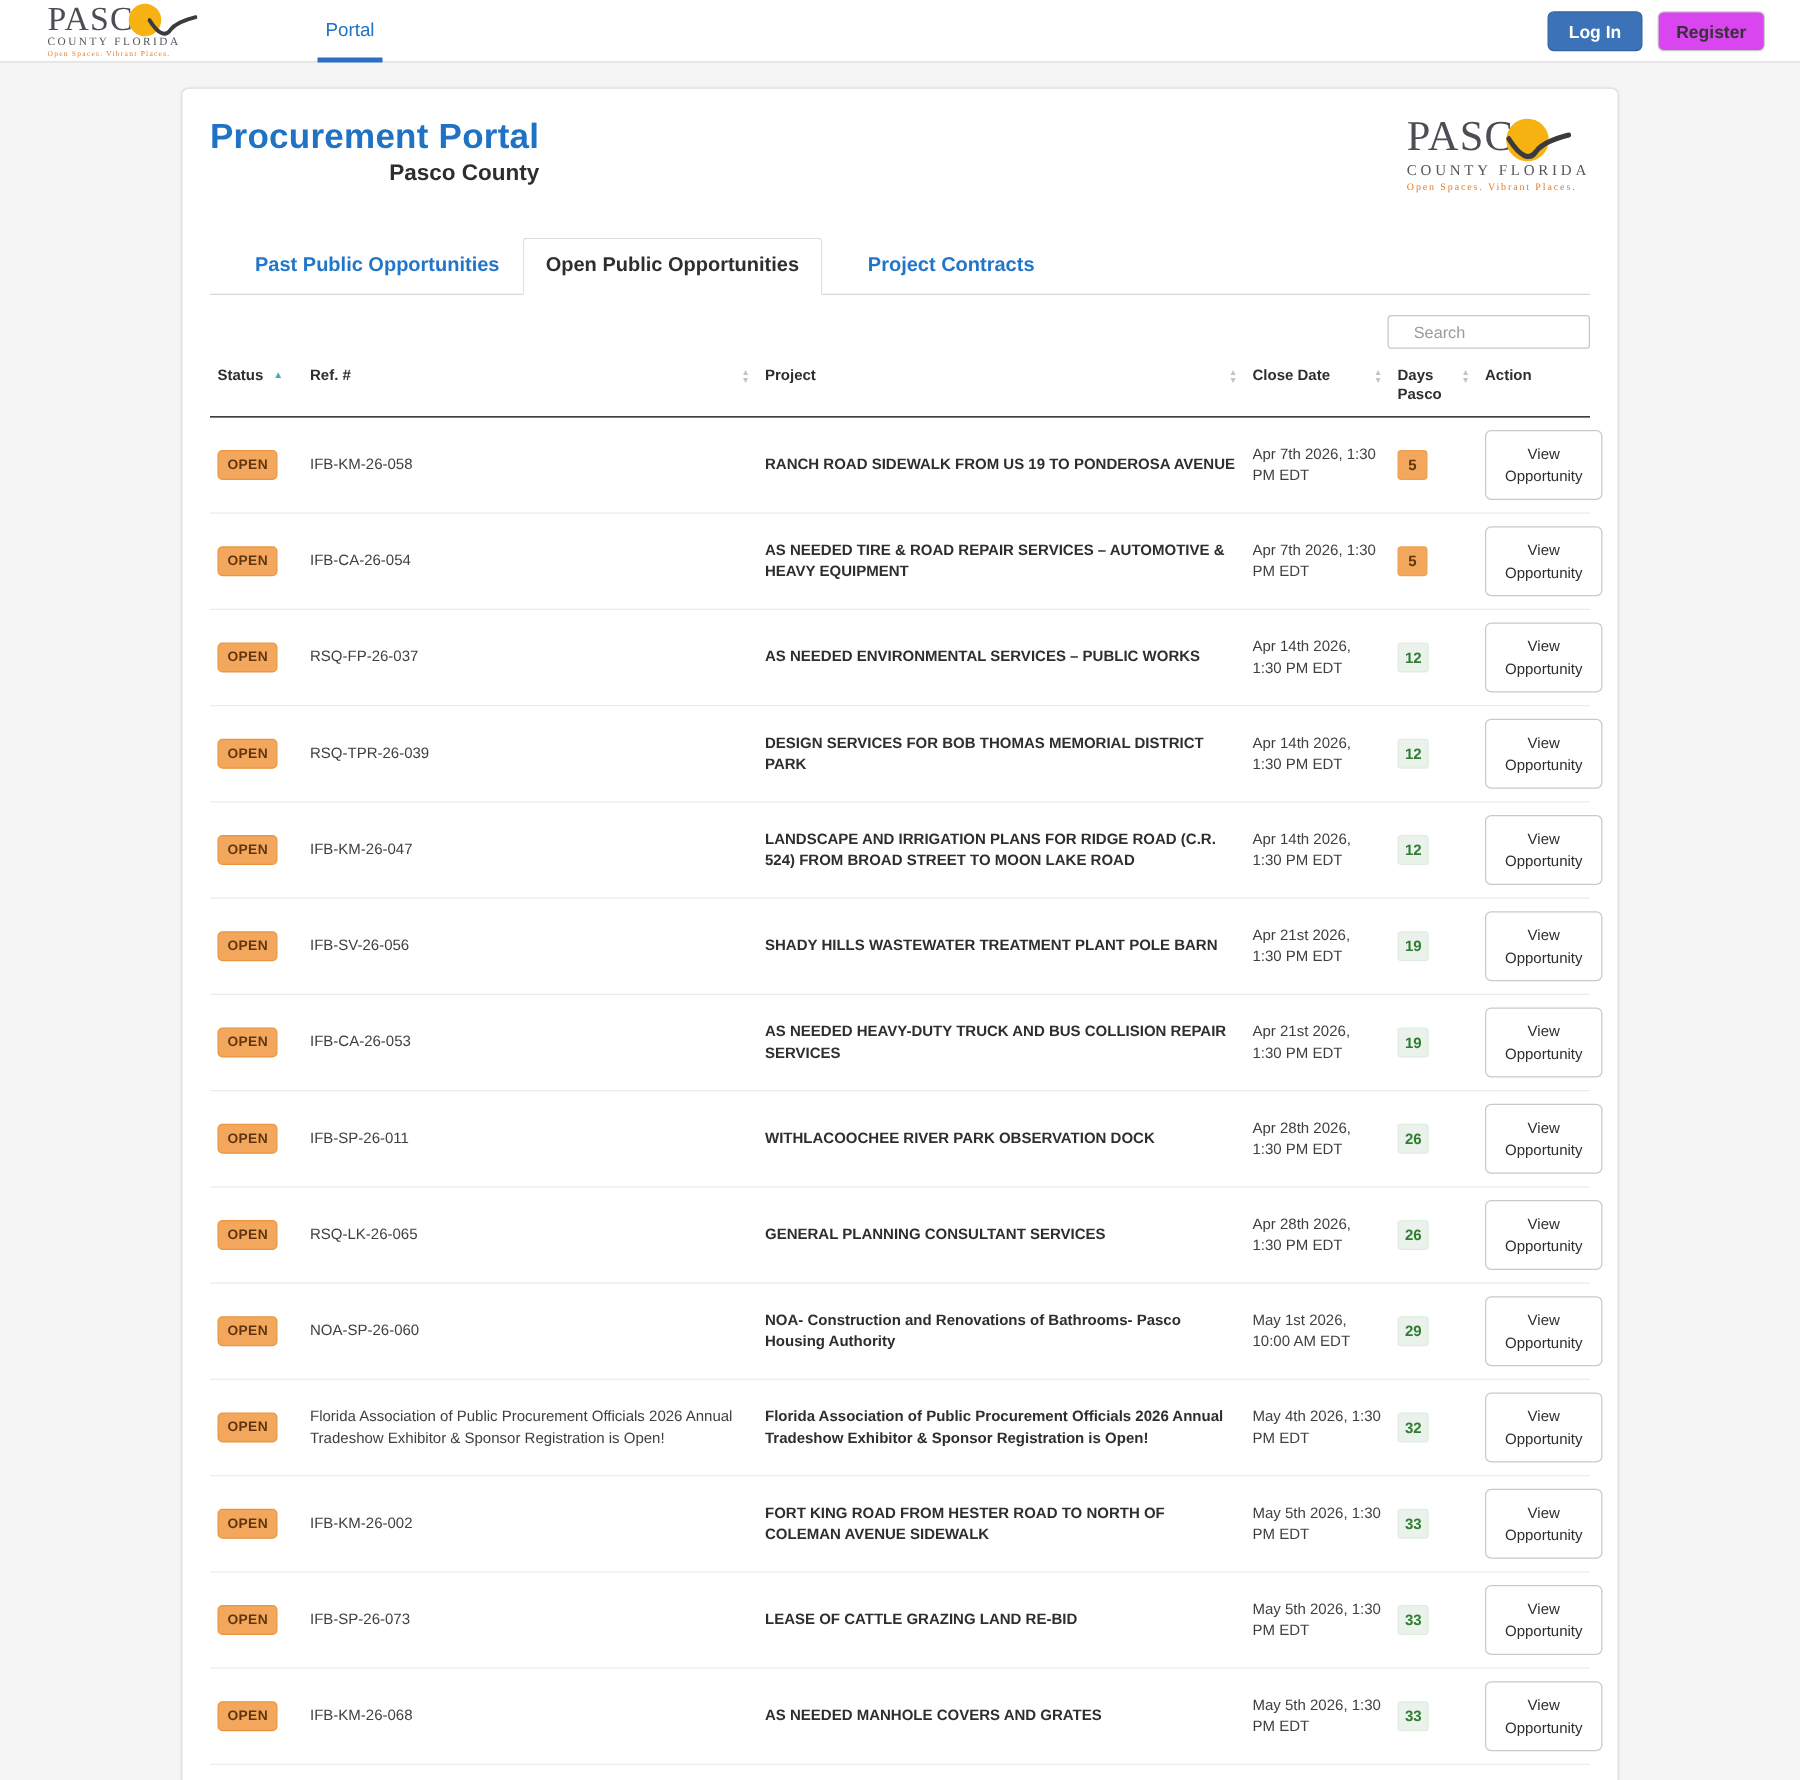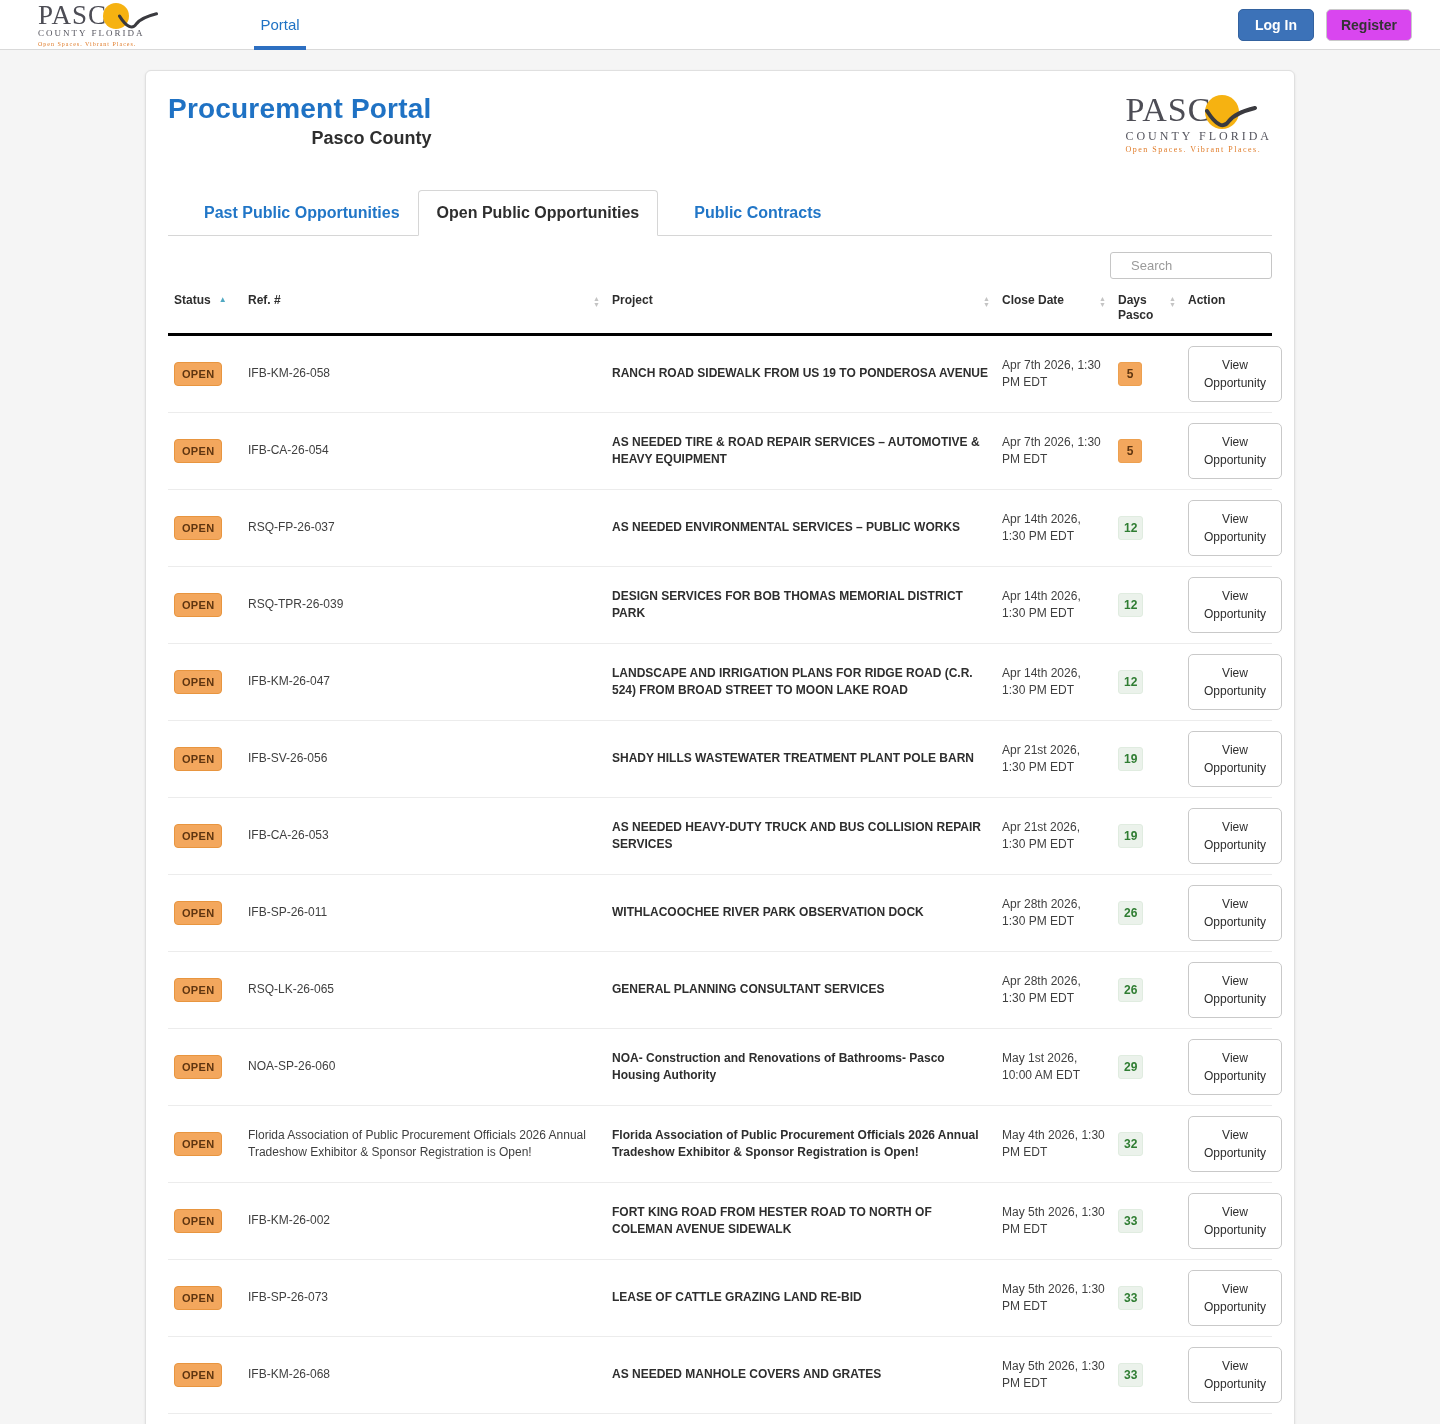--- a/index.html
+++ b/index.html
@@ -47,21 +47,21 @@
   .tab.active { border:1px solid #d6d6d6; border-bottom:1px solid #fff; border-radius:4px 4px 0 0; margin-bottom:-1px; background:#fff; color:#2e2e2e; font-weight:bold; }
   .tab.link { color:#2176c7; font-weight:bold; margin-left:18px; }
 
   
   .search-row { display:flex; justify-content:flex-end; margin-top:16px; }
   .search-input { width:162px; height:27px; border:1px solid #c6c6c6; border-radius:3px; padding:4px 20px; font-size:13px; color:#333; font-family:"Liberation Sans", sans-serif; }
   .search-input::placeholder { color:#9a9a9a; }
 
   
   .grid-row { display:grid; grid-template-columns:62px 352px 378px 104px 58px 100px; column-gap:12px; align-items:center; padding:0 6px; }
-  .thead { border-bottom:3px solid #000000; padding-top:14px; padding-bottom:10px; align-items:start; }
+  .thead { border-bottom:1px solid #000000; padding-top:14px; padding-bottom:10px; align-items:start; }
   .th { font-size:12px; font-weight:bold; color:#2e2e2e; display:flex; justify-content:space-between; align-items:flex-start; gap:4px; }
   .th .lbl { line-height:1.25; }
   .sort-both { display:flex; flex-direction:column; color:#c4c4c4; font-size:7px; line-height:6px; margin-top:3px; cursor:pointer; }
   .sort-asc { color:#4fa8c2; font-size:8px; margin-left:4px; margin-top:2px; cursor:pointer; }
   .th-status { justify-content:flex-start; }
 
   .trow { min-height:71px; border-bottom:1px solid #ececec; padding-top:10px; padding-bottom:10px; }
   .badge-open { display:inline-block; background:#f3a75d; border:1px solid #e8953f; color:#5f3510; font-size:11px; font-weight:bold; padding:5px 7px; border-radius:4px; letter-spacing:.3px; }
   .cell-ref { font-size:12px; color:#3f3f3f; line-height:1.45; }
   .cell-project { font-size:12px; font-weight:bold; color:#2e2e2e; line-height:1.45; }
@@ -115,21 +115,21 @@
         </svg>
       </div>
       <span class="logo-sub" style="text-transform:uppercase;">County Florida</span>
       <span class="logo-tag">Open Spaces. Vibrant Places.</span>
     </div>
   </div>
 
   <div class="tabs">
     <div class="tab link">Past Public Opportunities</div>
     <div class="tab active">Open Public Opportunities</div>
-    <div class="tab link">Public Contracts</div>
+    <div class="tab link">Project Contracts</div>
   </div>
 
   <div class="search-row">
     <input class="search-input" type="text" placeholder="Search" style="">
   </div>
 
   <div class="grid-row thead">
     <div class="th th-status">
       <span class="lbl">Status</span>
       <span class="sort-asc">▲</span>

